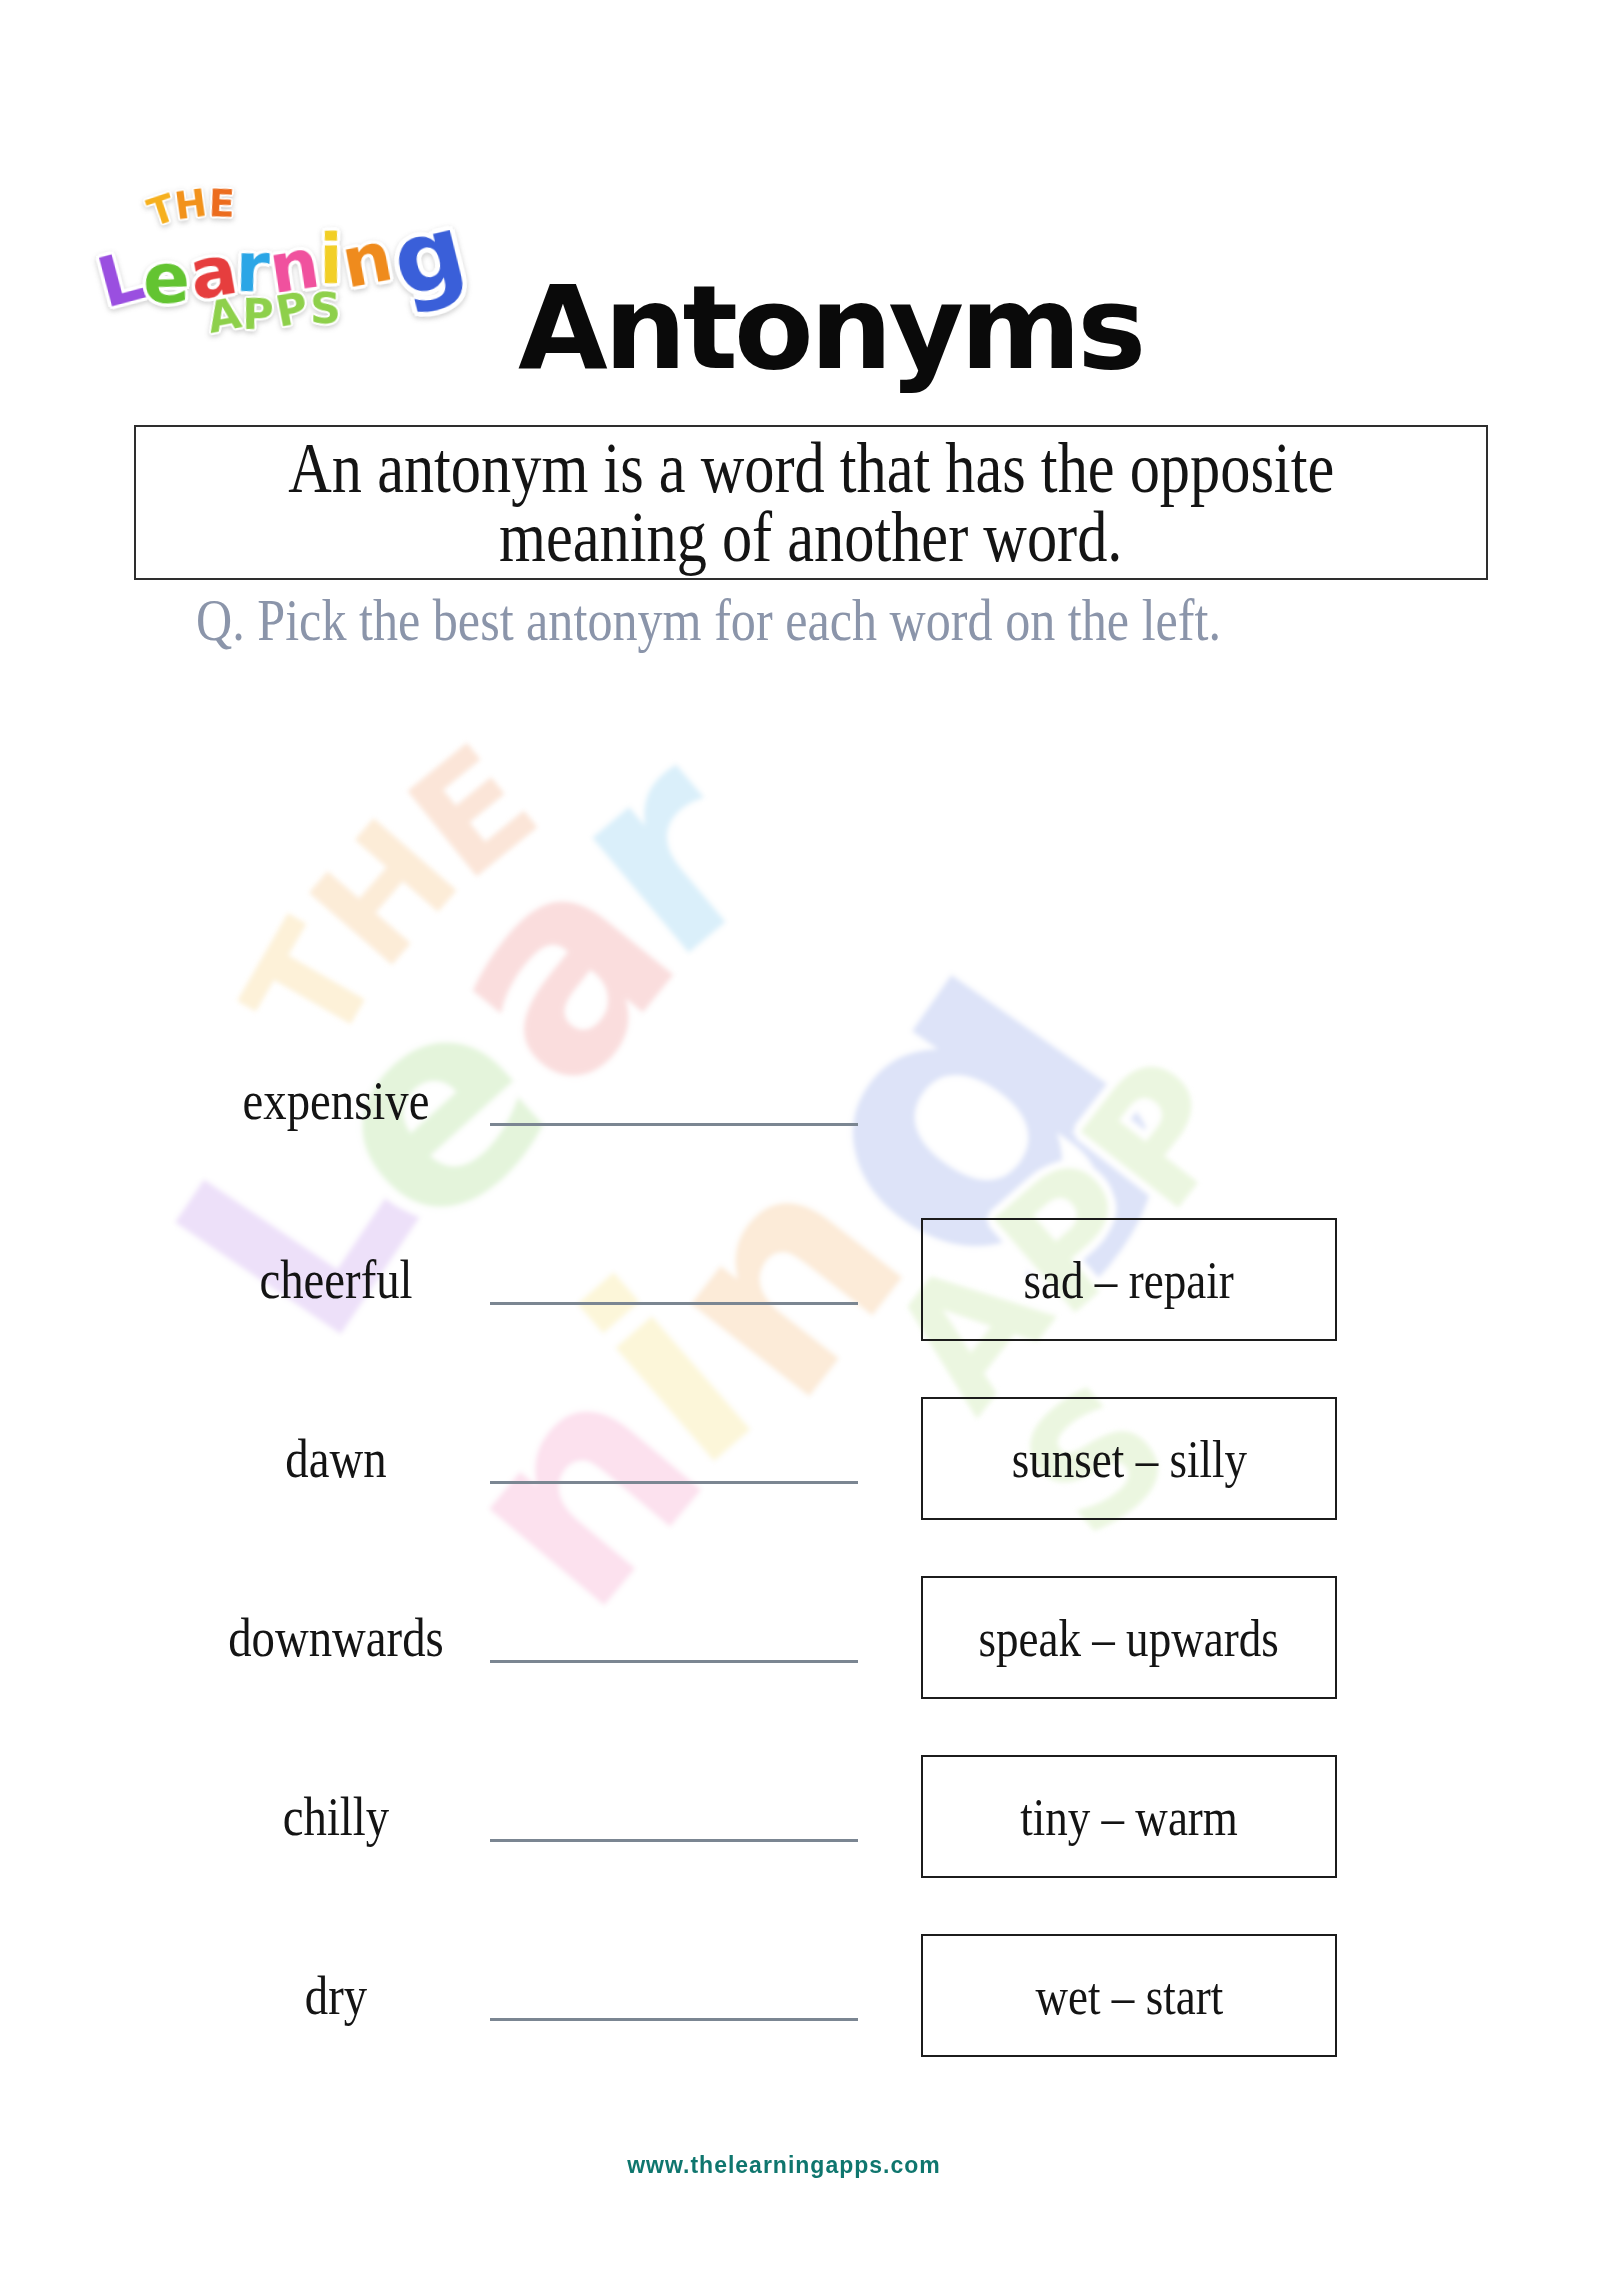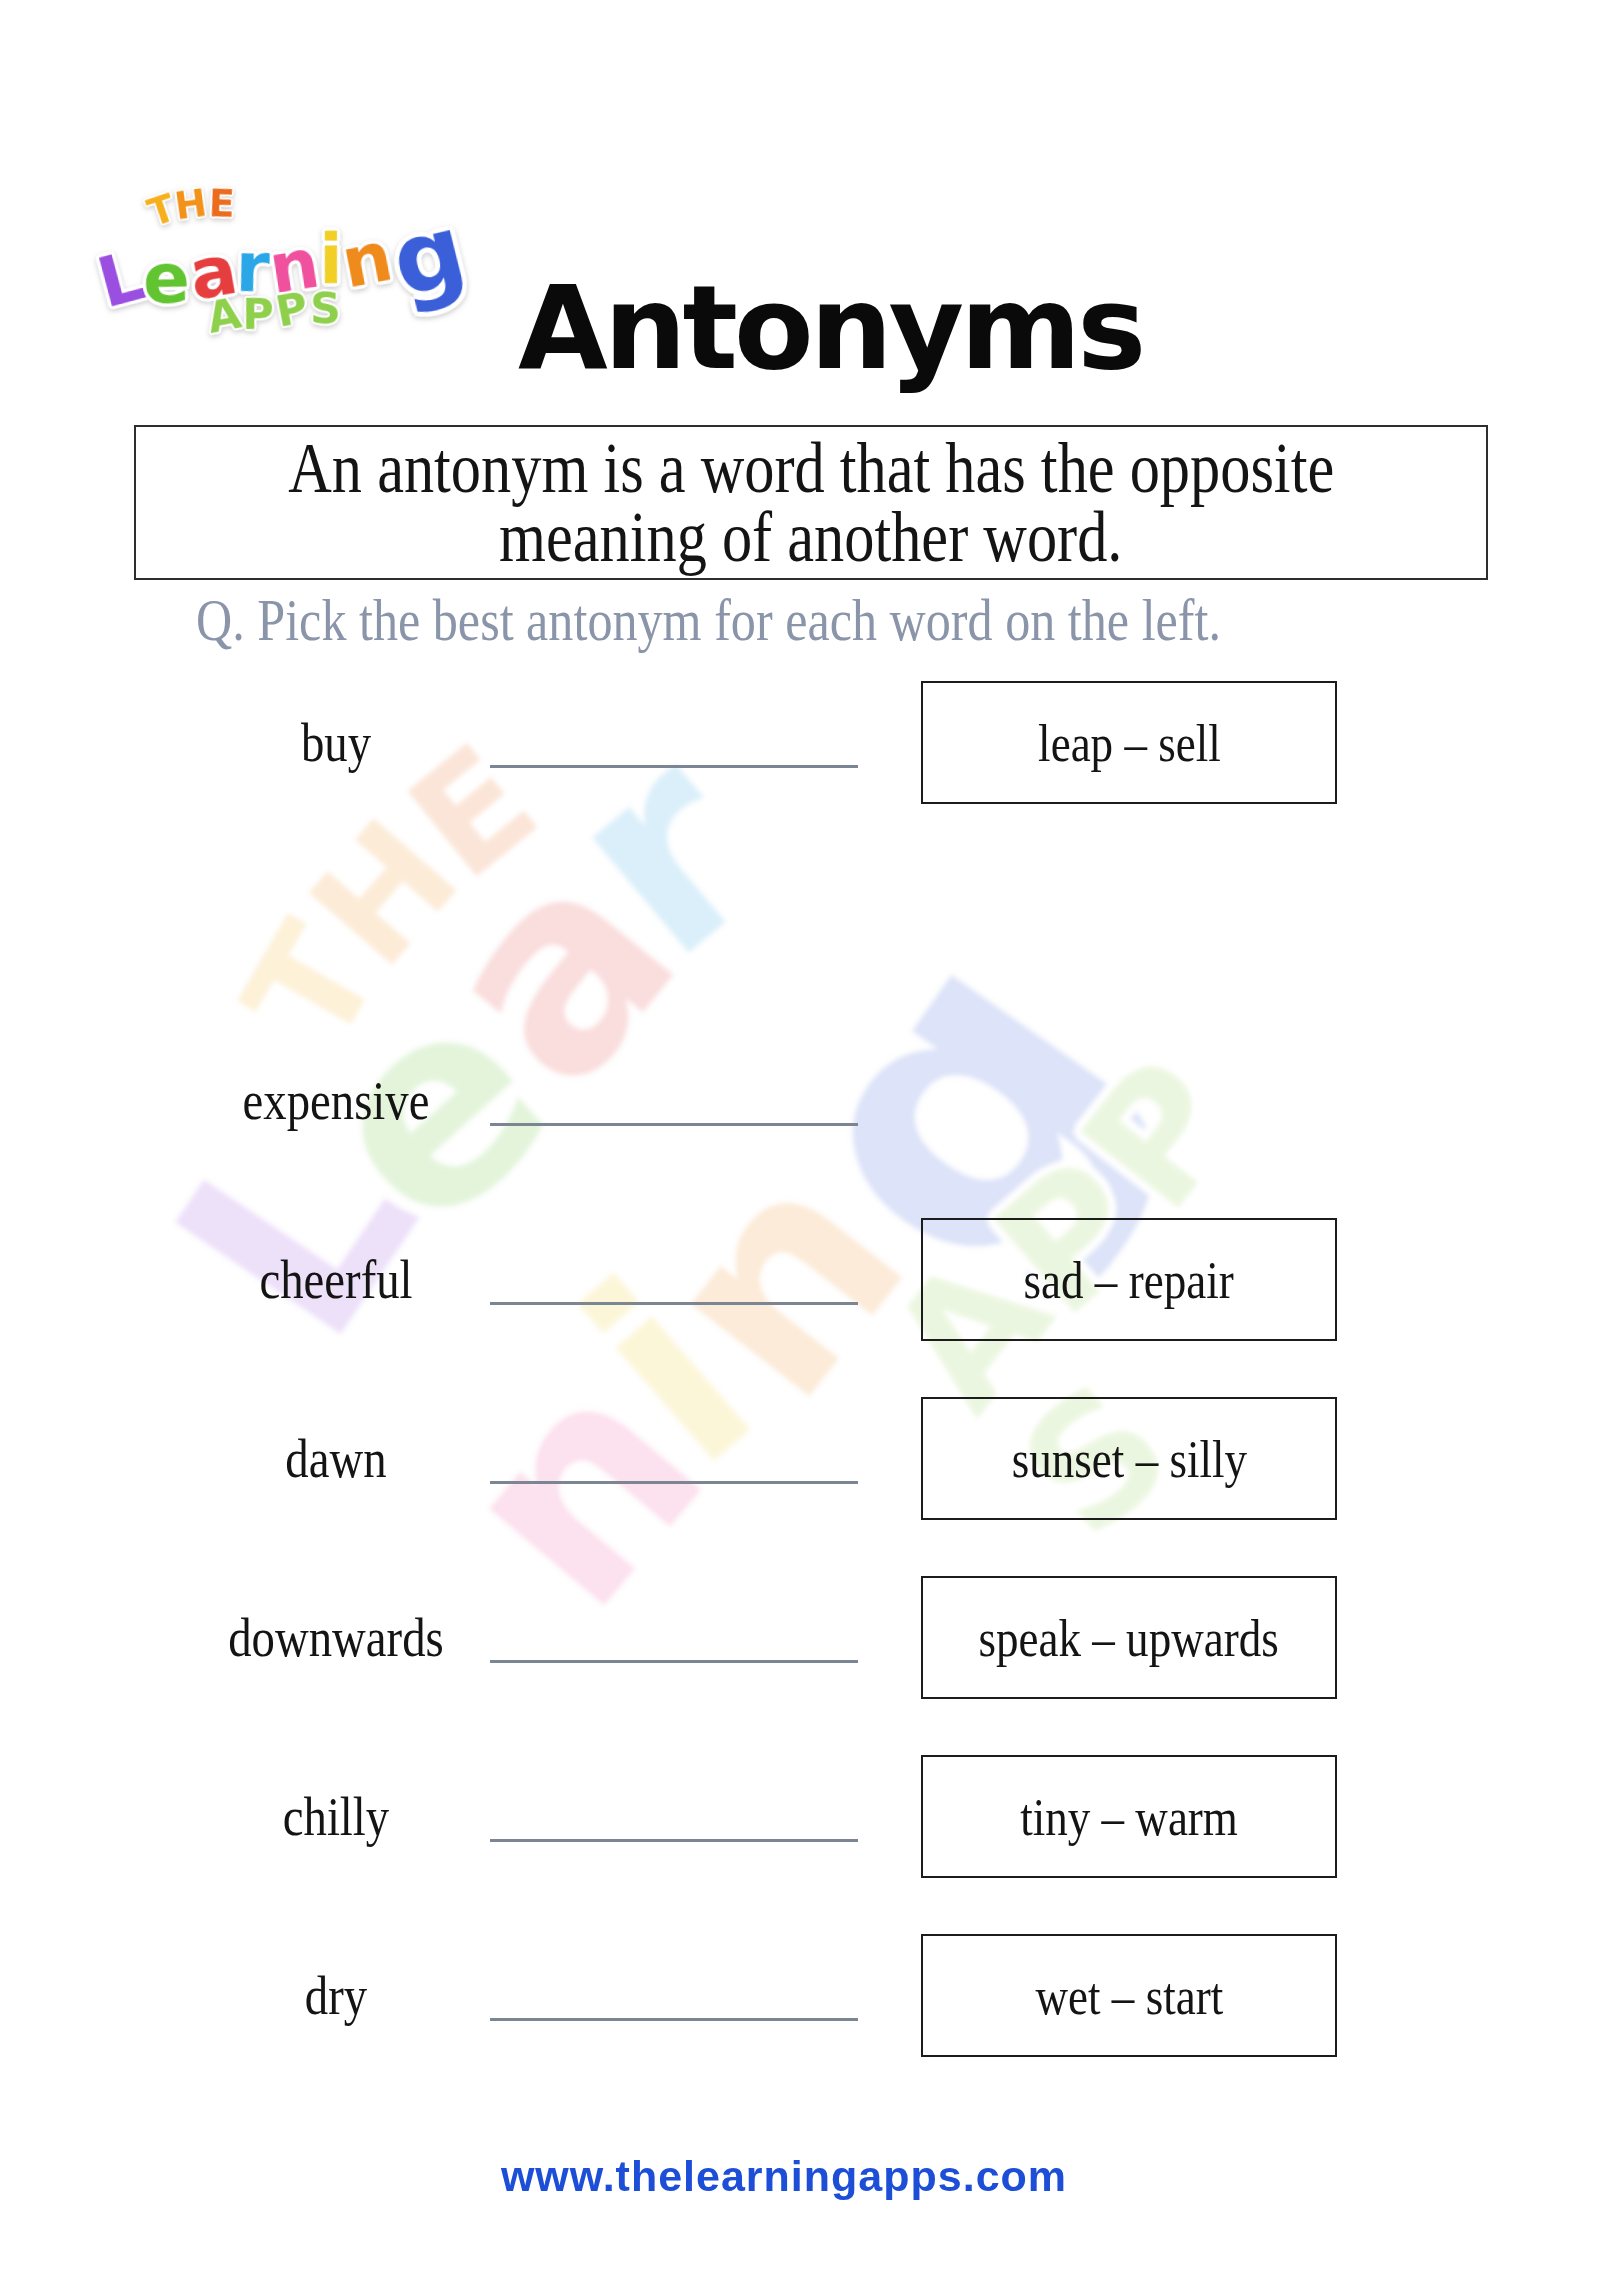--- a/index.html
+++ b/index.html
@@ -78,22 +78,22 @@
   .pair-box{
     position:absolute; left:921px; top:0; width:416px; height:123px; box-sizing:border-box;
     border:2px solid var(--box-border,#1c1c1c); border-top-width:2.9px; border-bottom-width:2.9px;
     background:transparent; display:flex; align-items:center; justify-content:center;
   }
   .pair-box span{font-size:53px; transform:scaleX(.85); white-space:nowrap;}
 
   
   .footer{
     position:absolute; left:0; top:2152px; width:1568px; z-index:1; text-align:center;
-    font-family:"Liberation Sans", sans-serif; font-weight:bold; font-size:43px;
-    color:#1d4ed8; letter-spacing:1px;
+    font-family:"Liberation Sans", sans-serif; font-weight:bold; font-size:23px;
+    color:#0f766e; letter-spacing:1px;
   }
 </style>
 </head>
 <body>
 
 <div class="page">
 
   <div class="watermark" aria-hidden="true">
     <div class="logo-inner">
       <div class="logo-the letters"><span style="color: rgb(246, 176, 30);">T</span><span style="color: rgb(242, 146, 27);">H</span><span style="color: rgb(236, 108, 30);">E</span></div>
@@ -111,27 +111,20 @@
   </div>
   <h1 class="title">Antonyms</h1>
 
   <div class="def-box">
     <div>An antonym is a word that has the opposite</div>
     <div>meaning of another word.</div>
   </div>
 
   <div class="question">Q. Pick the best antonym for each word on the left.</div>
 
-  <div class="row" style="--i:0">
-    <div class="word">buy</div>
-    <div class="blank"></div>
-    <div class="pair-box">
-        <span>leap – sell</span>
-      </div>
-  </div>
   <div class="row" style="--i:2">
     <div class="word">expensive</div>
     <div class="blank"></div>
   </div>
   <div class="row" style="--i:3">
     <div class="word">cheerful</div>
     <div class="blank"></div>
     <div class="pair-box">
         <span>sad – repair</span>
       </div>

